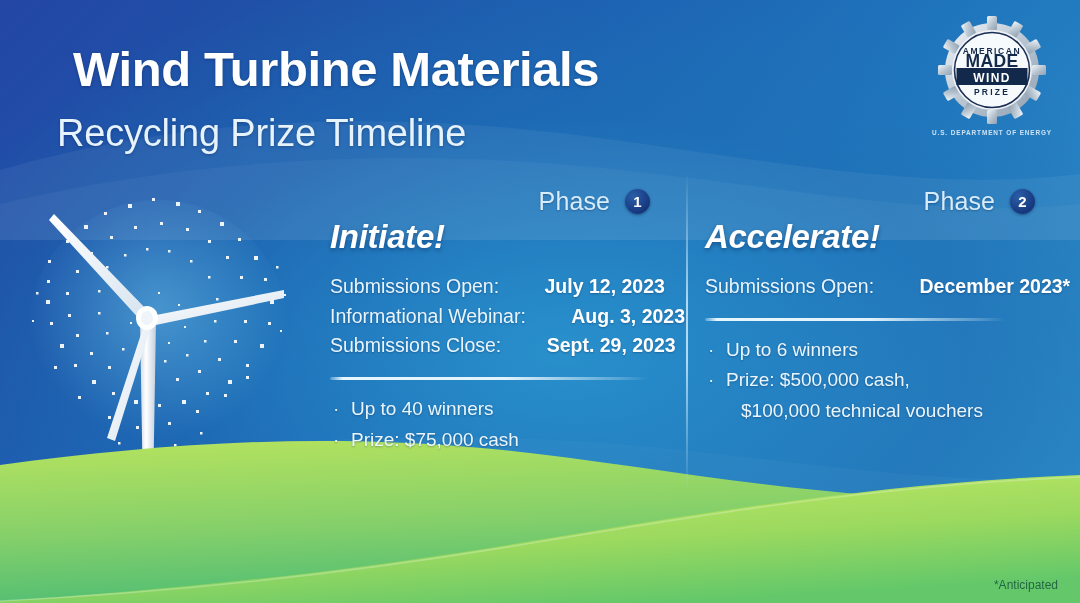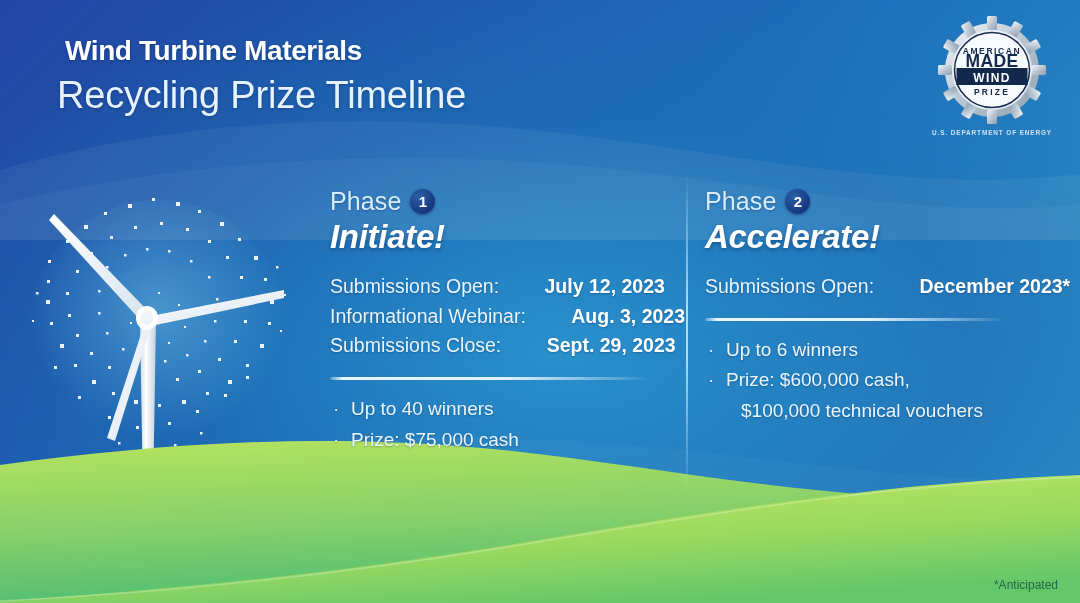--- a/index.html
+++ b/index.html
@@ -14,22 +14,22 @@
   
   .wave{position:absolute;left:0;width:1080px;pointer-events:none;}
   .wave svg{display:block;}
   
   .hills{position:absolute;left:0;bottom:0;width:1080px;height:180px;}
   
   .turbine{position:absolute;left:18px;top:170px;width:300px;height:400px;}
   
   .title-wrap{position:absolute;left:57px;top:28px;}
   .title-1{
-    font-size:28px;font-weight:bold;color:#ffffff;letter-spacing:-0.4px;
-    line-height:1.06;text-shadow:0 1px 3px rgba(0,20,60,.35);margin:8px;
+    font-size:49px;font-weight:bold;color:#ffffff;letter-spacing:-0.4px;
+    line-height:1.06;text-shadow:0 1px 3px rgba(0,20,60,.35);margin:16px;
   }
   .title-2{
     font-size:38px;font-weight:normal;color:#e6f3fc;letter-spacing:-0.2px;
     line-height:1.12;text-shadow:0 1px 3px rgba(0,20,60,.3);margin:2px 0 0 0;
   }
   
   .logo{position:absolute;right:28px;top:14px;width:120px;text-align:center;}
   .logo-badge{width:112px;height:112px;margin:0 auto;position:relative;text-decoration:underline;}
   .doe{
     margin-top:3px;font-size:6.4px;letter-spacing:0.9px;color:#cfe3f5;
@@ -37,21 +37,21 @@
   }
   
   .cols{position:absolute;left:0;top:186px;width:1080px;height:300px;}
   .col{position:absolute;top:0;}
   .col-1{left:330px;width:320px;}
   .col-2{left:705px;width:330px;}
   .vdiv{
     position:absolute;left:686px;top:172px;width:2px;height:320px;
     background:linear-gradient(to bottom, rgba(190,225,250,0) 0%, rgba(200,232,252,0.85) 42%, rgba(200,232,252,0.85) 58%, rgba(190,225,250,0) 100%);
   }
-  .phase-line{display:flex;align-items:center;gap:9px;height:30px;}
+  .phase-line{display:flex;align-items:center;gap:15px;height:30px;justify-content:flex-end;}
   .phase-label{
     font-size:25px;color:#d8ecfa;font-weight:normal;letter-spacing:0.1px;
     text-shadow:0 1px 2px rgba(0,20,60,.3);
   }
   .phase-num{
     width:25px;height:25px;border-radius:50%;
     background:radial-gradient(circle at 35% 30%, #2a5fa8 0%, #16377e 70%, #0f2a66 100%);
     color:#ffffff;font-size:15px;font-weight:bold;
     display:flex;align-items:center;justify-content:center;
     box-shadow:0 1px 3px rgba(0,15,50,.45);
@@ -350,21 +350,21 @@
 
       <div class="hr hr-2"></div>
 
       <ul class="bullets">
         <li>
           <span class="dot">·</span>
           <span>Up to 6 winners</span>
         </li>
         <li>
           <span class="dot">·</span>
-          <span>Prize: $600,000 cash,</span>
+          <span>Prize: $500,000 cash,</span>
         </li>
         <li class="cont">
           <span>$100,000 technical vouchers</span>
         </li>
       </ul>
     </div>
 
   </div>
 
   <div class="footnote">*Anticipated</div>

